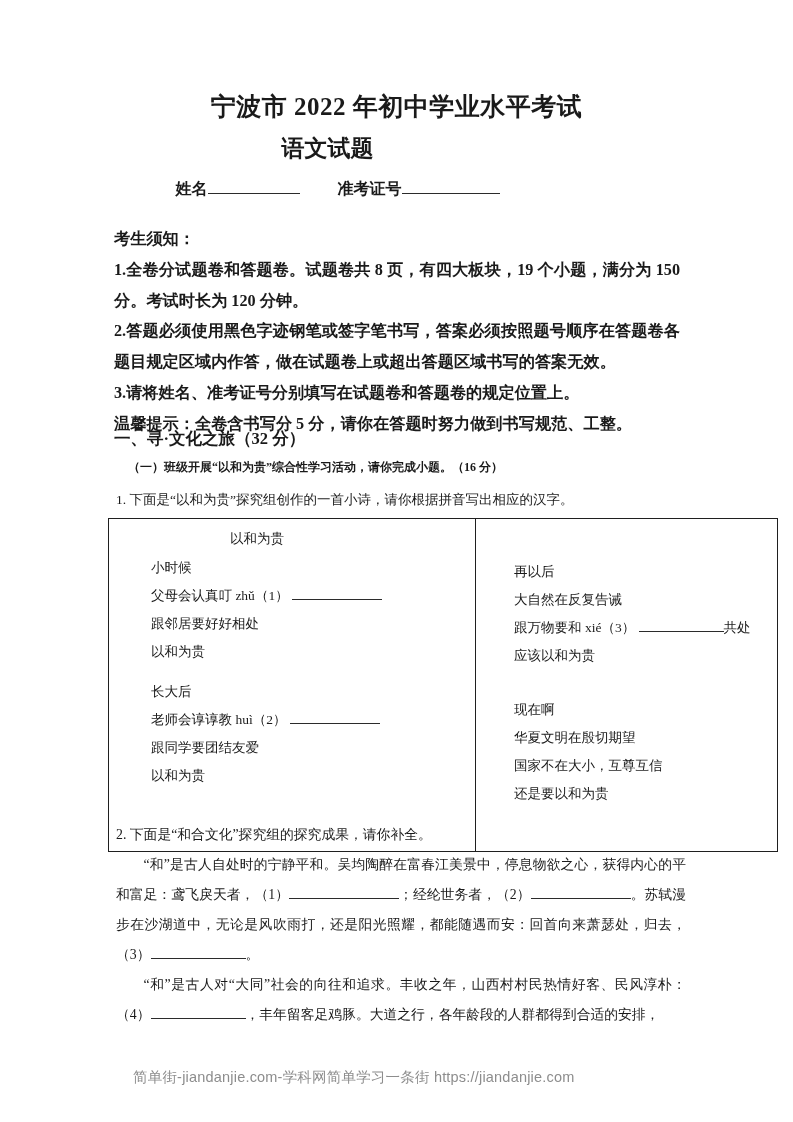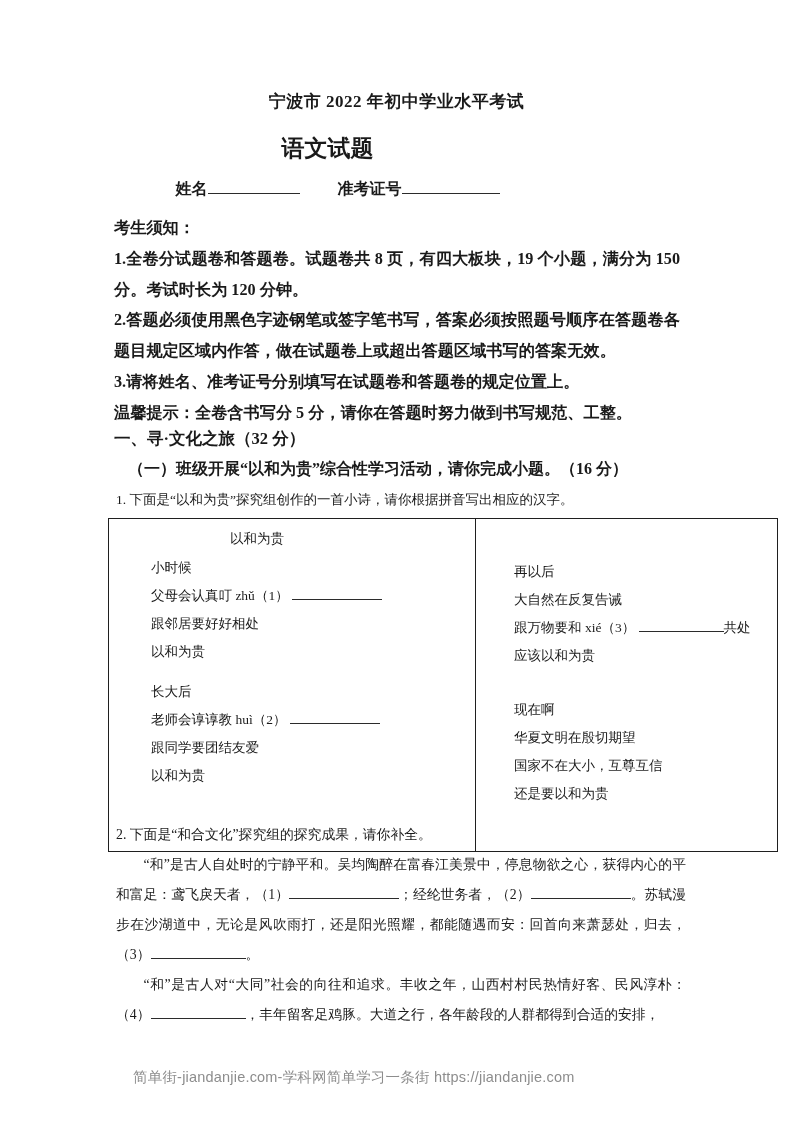--- a/index.html
+++ b/index.html
@@ -21,21 +21,21 @@
     width: 793px;
     height: 1122px;
   }
 
   
   .title-main {
     position: absolute;
     left: 0; top: 90px;
     width: 793px;
     text-align: center;
-    font-size: 17px;
+    font-size: 25px;
     font-weight: bold;
     letter-spacing: 0.5px;
   }
   .title-sub {
     position: absolute;
     left: 0; top: 133px;
     width: 655px;
     text-align: center;
     font-size: 23px;
     font-weight: bold;
@@ -56,21 +56,21 @@
     border-bottom: 1px solid #2b2b2b;
     vertical-align: baseline;
   }
   .blank-name { width: 92px; height: 15px; }
   .blank-ticket { width: 98px; height: 15px; }
 
   
   .notice {
     position: absolute;
     left: 114px;
-    top: 213px;
+    top: 224px;
     width: 566px;
     font-size: 16.2px;
     font-weight: bold;
     line-height: 30.8px;
     text-align: justify;
     text-justify: inter-ideograph;
   }
   .notice p { margin: 0; }
 
   
@@ -78,21 +78,21 @@
     position: absolute;
     left: 114px;
     top: 428px;
     font-size: 16.5px;
     font-weight: bold;
   }
   .sub-head {
     position: absolute;
     left: 128px;
     top: 459px;
-    font-size: 16px;
+    font-size: 12px;
     font-weight: bold;
   }
 
   
   .q1-line {
     position: absolute;
     left: 116px;
     top: 491px;
     font-size: 13.5px;
   }

